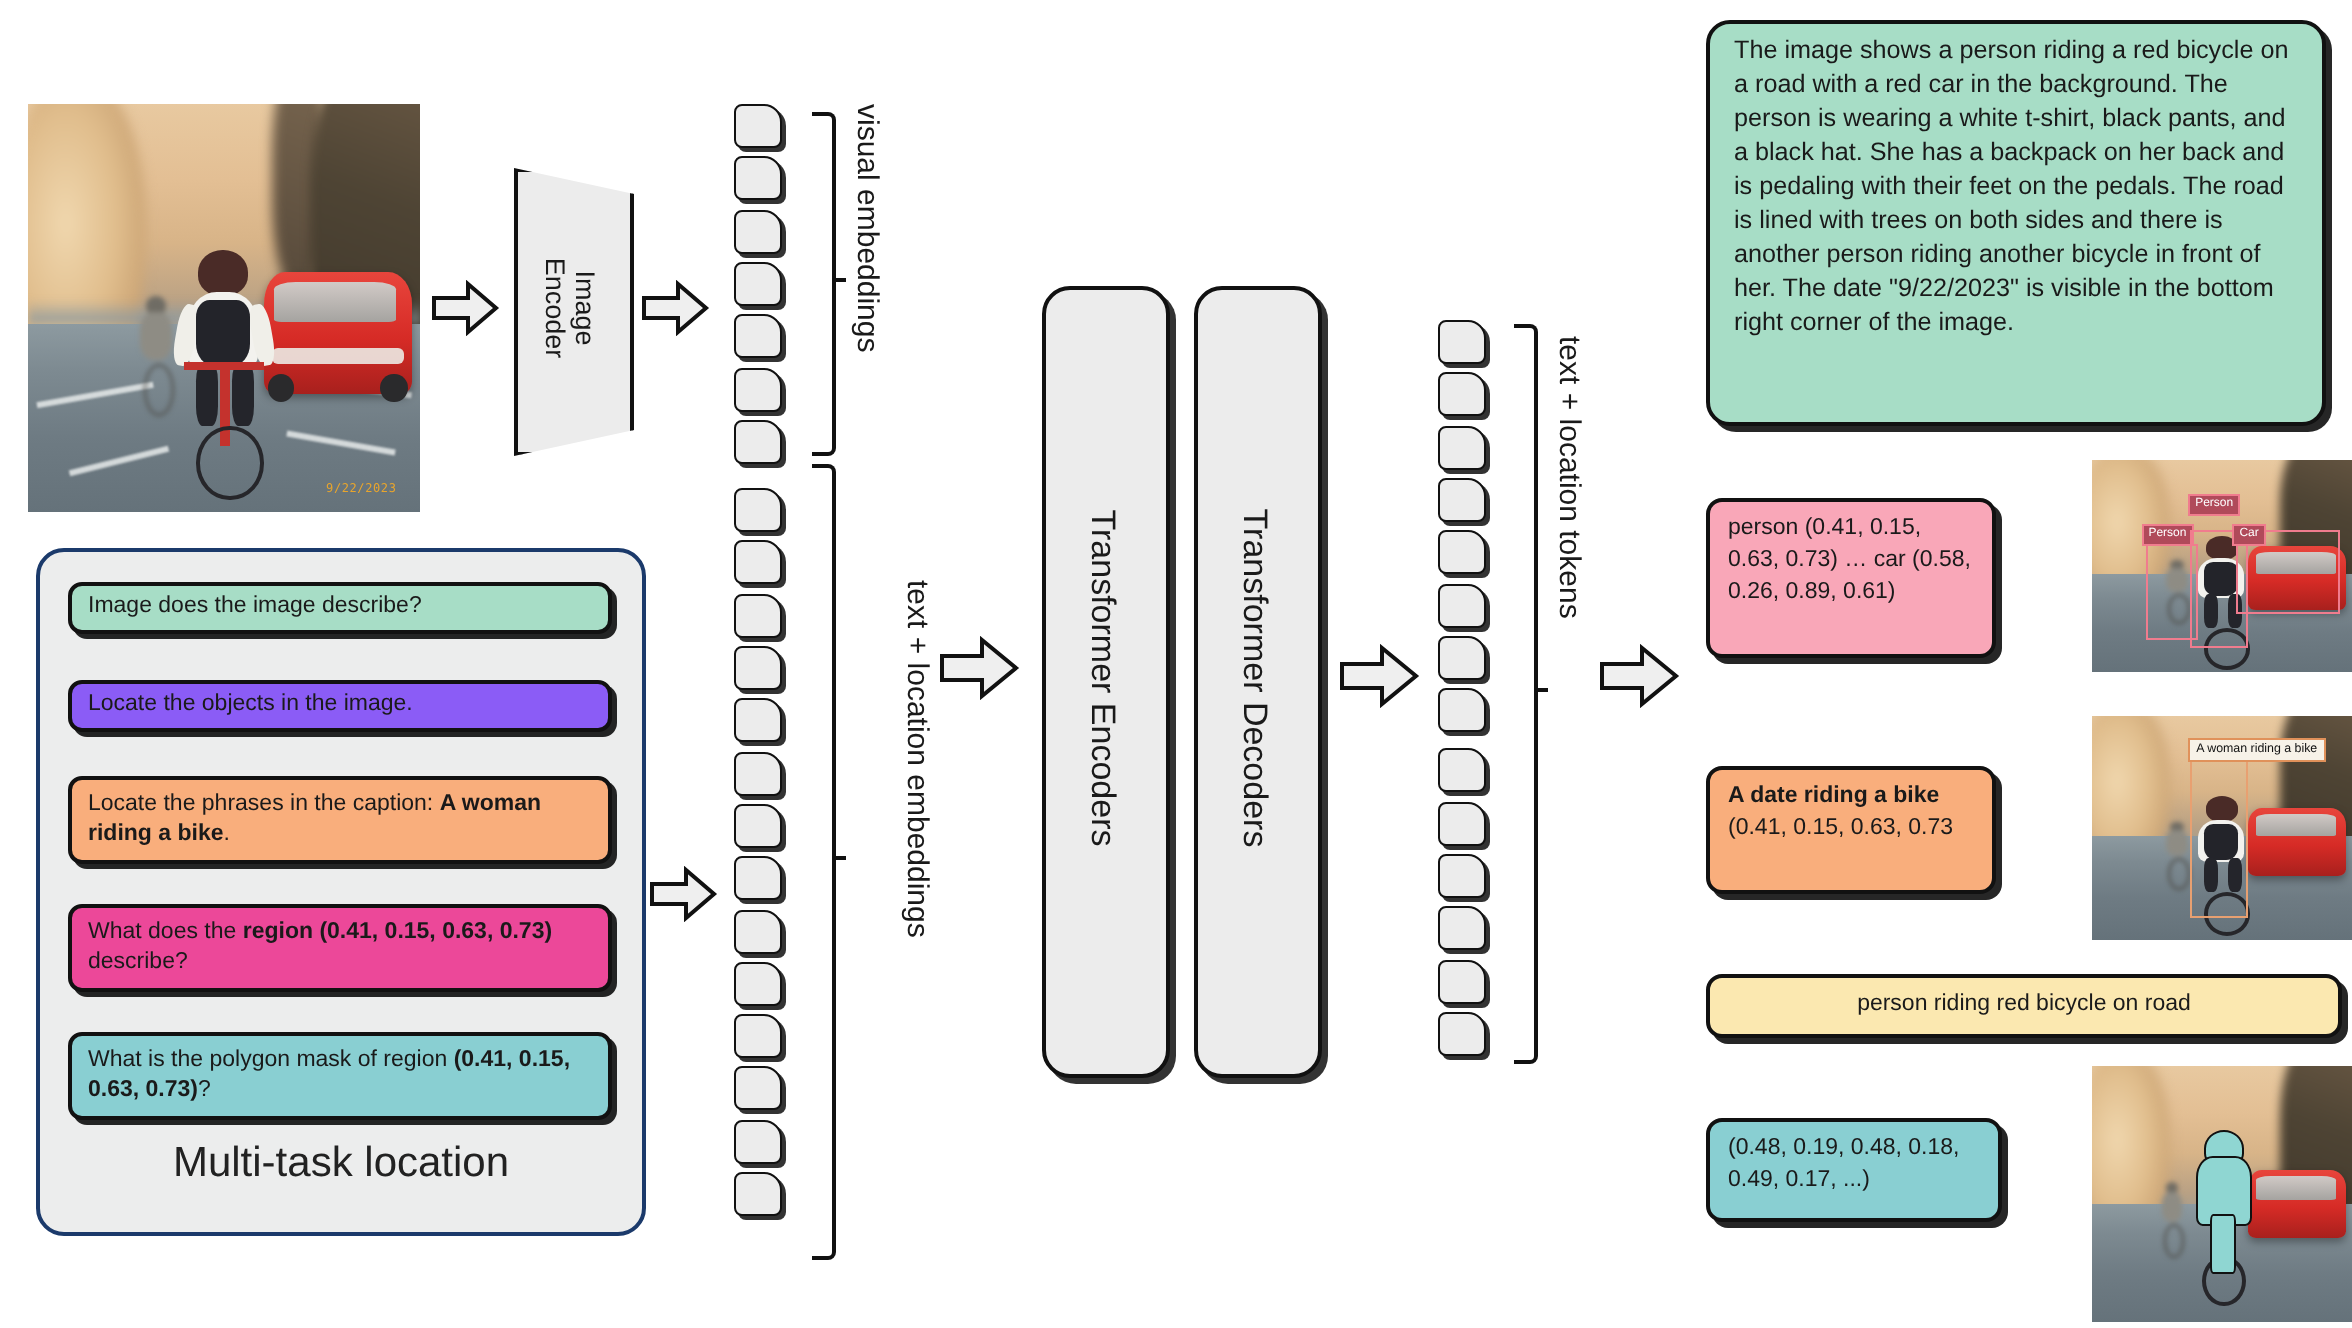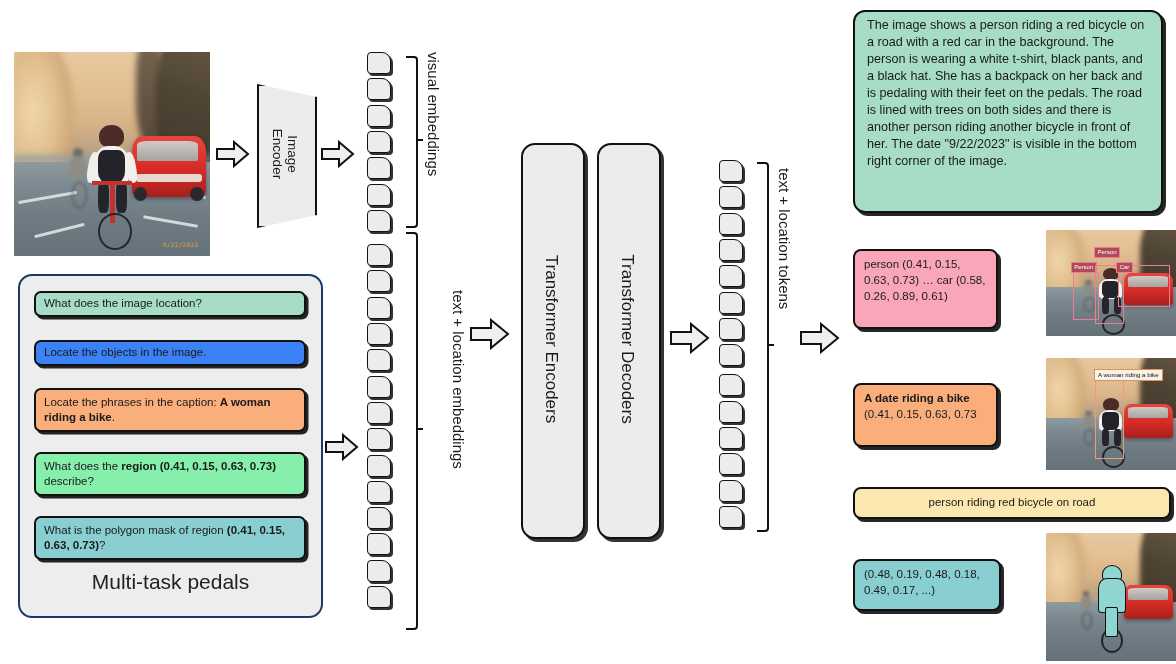--- a/index.html
+++ b/index.html
@@ -220,35 +220,35 @@
 
 <div class="barrow" style="left:321px;top:140px;width:34px;height:28px;">
   <svg width="34" height="28" viewBox="0 0 34 28">
       <path d="M1,9 L18,9 L18,2 L32,14 L18,26 L18,19 L1,19 Z" fill="#efefef" stroke="#111" stroke-width="2" stroke-linejoin="miter"></path>
     </svg>
 </div>
 
 <div class="prompt-panel" style="left:18px;top:274px;width:305px;height:344px;"></div>
 
 <div class="pbox" style="left:34px;top:291px;width:272px;height:26px;background:#a7ddc6;">
-  <span>What does the image location?</span>
-</div>
-<div class="pbox" style="left:34px;top:340px;width:272px;height:26px;background:#3b82f6;">
+  <span>Image does the image describe?</span>
+</div>
+<div class="pbox" style="left:34px;top:340px;width:272px;height:26px;background:#8b5cf6;">
   <span>Locate the objects in the image.</span>
 </div>
 <div class="pbox" style="left:34px;top:388px;width:272px;height:44px;background:#f9ae7c;">
   <span>Locate the phrases in the caption: <b>A woman riding a bike</b>.</span>
 </div>
-<div class="pbox" style="left:34px;top:452px;width:272px;height:44px;background:#86efac;">
+<div class="pbox" style="left:34px;top:452px;width:272px;height:44px;background:#ec4899;">
   <span>What does the <b>region (0.41, 0.15, 0.63, 0.73)</b> describe?</span>
 </div>
 <div class="pbox" style="left:34px;top:516px;width:272px;height:44px;background:#89cfd2;">
   <span>What is the polygon mask of region <b>(0.41, 0.15, 0.63, 0.73)</b>?</span>
 </div>
-<div class="mtp" style="left:18px;top:570px;width:305px;">Multi-task pedals</div>
+<div class="mtp" style="left:18px;top:570px;width:305px;">Multi-task location</div>
 
 <div class="barrow" style="left:325px;top:433px;width:34px;height:28px;">
   <svg width="34" height="28" viewBox="0 0 34 28">
       <path d="M1,9 L18,9 L18,2 L32,14 L18,26 L18,19 L1,19 Z" fill="#efefef" stroke="#111" stroke-width="2" stroke-linejoin="miter"></path>
     </svg>
 </div>
 
 <div class="abs" id="embed-tokens" style="left:367px;top:52px;width:30px;height:580px;">
     <div class="tok" style="left: 0px; top: 0px;"></div>
     <div class="tok" style="left: 0px; top: 26.3px;"></div>

